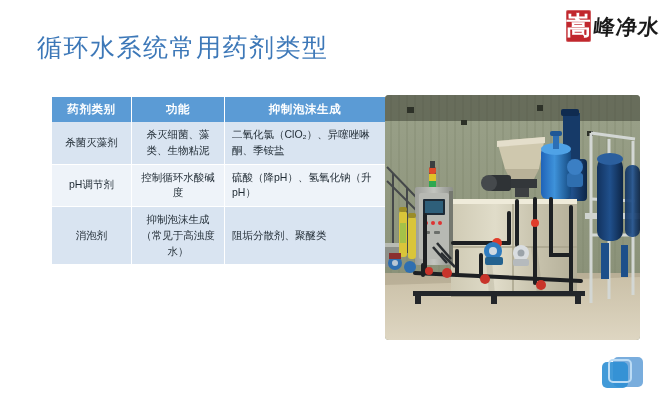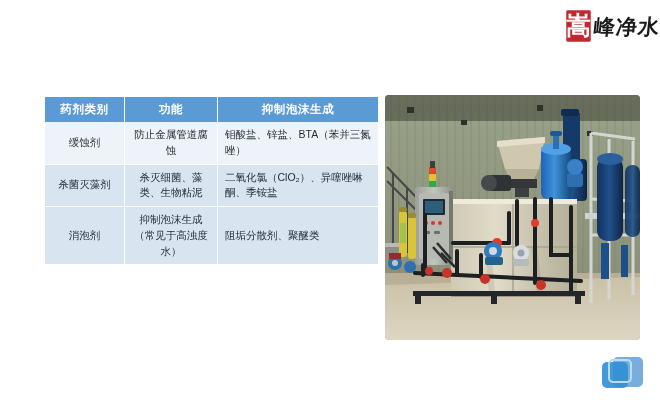--- a/index.html
+++ b/index.html
@@ -61,21 +61,21 @@
     top: 31px;
     font-size: 25px;
     color: #3d78b8;
     letter-spacing: 1.5px;
     white-space: nowrap;
   }
 
   
   #chem-table {
     position: absolute;
-    left: 44px;
+    left: 51px;
     top: 97px;
     width: 334px;
     border-collapse: collapse;
     table-layout: fixed;
   }
   #chem-table col.c1 { width: 80px; }
   #chem-table col.c2 { width: 93px; }
   #chem-table col.c3 { width: 161px; }
 
   #chem-table th {
@@ -159,44 +159,45 @@
 </head>
 <body>
 
 <div id="slide">
 
   <div id="logo">
     <div id="logo-seal">嵩</div>
     <div id="logo-wordmark">峰净水</div>
   </div>
 
+  <div id="page-title">循环水系统常用药剂类型</div>
 
   <table id="chem-table">
     <colgroup>
       <col class="c1">
         <col class="c2">
         <col class="c3">
     </colgroup>
     <thead>
       <tr>
         <th>药剂类别</th>
         <th>功能</th>
         <th>抑制泡沫生成</th>
       </tr>
     </thead>
     <tbody>
-      <tr class="even">
-        <td class="cat">缓蚀剂</td>
-        <td class="fn">防止金属管道腐蚀</td>
-        <td class="ex">钼酸盐、锌盐、BTA（苯并三氮唑）</td>
-      </tr>
       <tr class="odd">
         <td class="cat">杀菌灭藻剂</td>
         <td class="fn">杀灭细菌、藻类、生物粘泥</td>
         <td class="ex">二氧化氯（ClO₂）、异噻唑啉酮、季铵盐</td>
+      </tr>
+      <tr class="even">
+        <td class="cat">pH调节剂</td>
+        <td class="fn">控制循环水酸碱度</td>
+        <td class="ex">硫酸（降pH）、氢氧化钠（升pH）</td>
       </tr>
       <tr class="odd">
         <td class="cat">消泡剂</td>
         <td class="fn">抑制泡沫生成（常见于高浊度水）</td>
         <td class="ex">阻垢分散剂、聚醚类</td>
       </tr>
     </tbody>
   </table>
 
   <div id="photo" title="工业循环水加药装置现场照片：不锈钢加药箱、控制柜、蓝色压力罐与管道">

